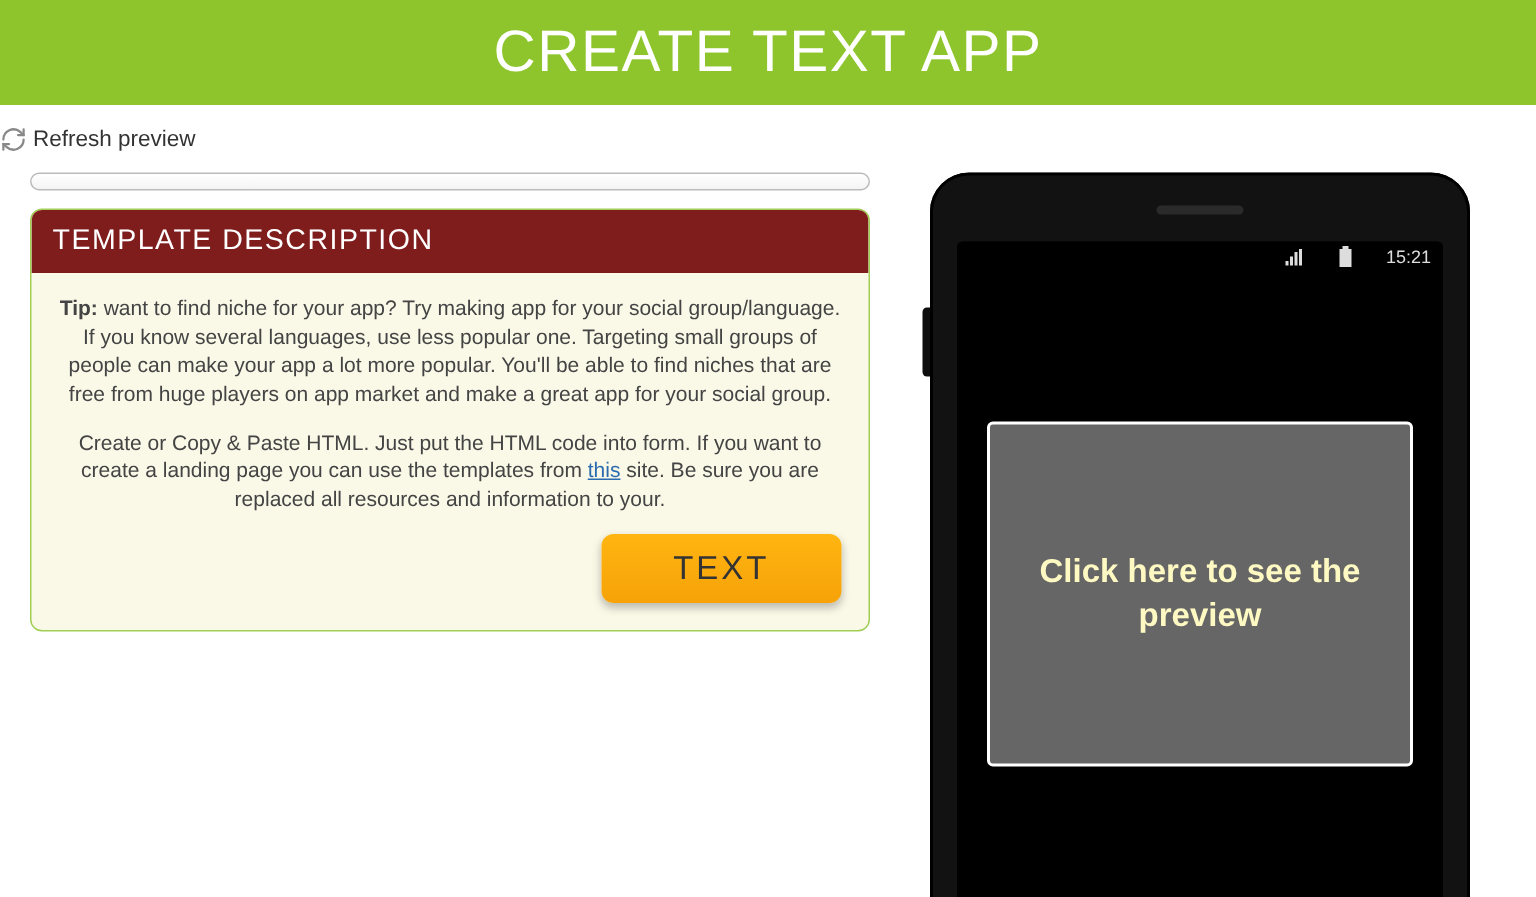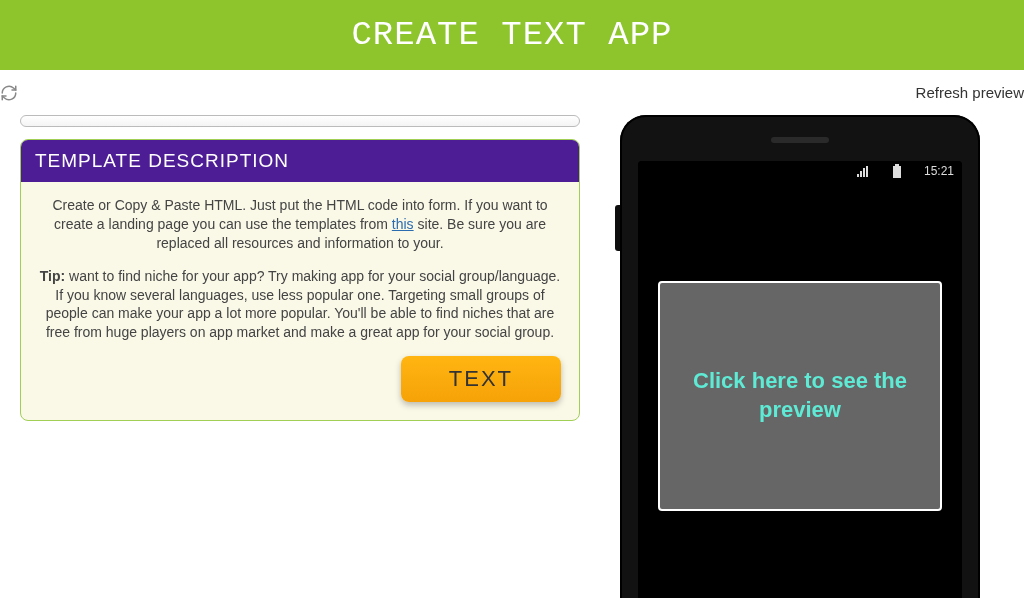--- a/index.html
+++ b/index.html
@@ -1,47 +1,47 @@
 <!DOCTYPE html>
 <html><head>
 <meta charset="utf-8">
 <style>
   html,body{margin:0;padding:0;font-family:Verdana,Geneva,sans-serif;background:#fff;color:#333;}
   .wrap{width:1024px;height:598px;position:relative;overflow:hidden;}
   
   .header{background:#8ec52d;height:70px;display:flex;align-items:center;justify-content:center;}
-  .header h1{margin:12px;color:#fff;font-weight:400;font-size:34px;letter-spacing:1px;font-family:Liberation Mono, monospace;font-stretch:condensed;}
+  .header h1{margin:12px;color:#fff;font-weight:400;font-size:39px;letter-spacing:1px;font-family:Liberation Sans, sans-serif;font-stretch:condensed;}
   
-  .refresh-row{height:45px;display:flex;align-items:center;justify-content:space-between;gap:4px;}
+  .refresh-row{height:45px;display:flex;align-items:center;justify-content:flex-start;gap:4px;}
   .refresh-icon{width:18px;height:18px;display:inline-block;}
   .refresh-label{font-size:15px;color:#333;}
   
   .main{display:flex;gap:40px;padding:0 20px;}
   .leftcol{flex:0 0 560px;}
   .rightcol{flex:1;position:relative;}
   
   .pbar{height:10px;border:1px solid #bbb;border-radius:6px;margin-bottom:12px;background:linear-gradient(#fff,#f4f4f4);}
   
   .panel{border:1px solid #a1cf56;border-radius:8px;overflow:hidden;background:#faf8e7;}
-  .panel-head{background:#4c1d95;color:#fff;padding:10px 14px;font-size:19px;letter-spacing:1px;font-family:"Arial Narrow",Arial,sans-serif;font-stretch:condensed;}
+  .panel-head{background:#7f1d1d;color:#fff;padding:10px 14px;font-size:19px;letter-spacing:1px;font-family:"Arial Narrow",Arial,sans-serif;font-stretch:condensed;}
   .panel-body{padding:14px 18px 18px;font-size:14px;line-height:1.35;text-align:center;color:#444;}
   .panel-body p{margin:0 0 14px 0;}
   .panel-body a{color:#2b6cb0;text-decoration:underline;}
   .tip-label{font-weight:bold;}
   .btn-row{display:flex;justify-content:flex-end;margin-top:6px;}
   .next-btn{background:linear-gradient(#ffb511,#f6a208);border:none;border-radius:8px;color:#333;font-size:22px;padding:10px 48px;letter-spacing:2px;box-shadow:0 3px 6px rgba(0,0,0,.25);cursor:pointer;font-family:"Arial Narrow",Arial,sans-serif;font-stretch:condensed;}
   
   .phone{position:absolute;top:0;left:0;width:360px;height:560px;background:#121212;border-radius:26px 26px 0 0;box-shadow:inset 0 0 0 2px #000;}
   .speaker{position:absolute;top:22px;left:50%;transform:translateX(-50%);width:58px;height:6px;border-radius:3px;background:#2a2a2a;}
   .side-btn{position:absolute;left:-5px;top:90px;width:5px;height:46px;background:#0e0e0e;border-radius:3px 0 0 3px;}
   .screen{position:absolute;top:46px;left:18px;right:18px;bottom:0;background:#000;border-radius:4px 4px 0 0;overflow:hidden;}
   .statusbar{height:20px;display:flex;align-items:center;justify-content:flex-end;color:#ddd;font-size:12px;padding:0 8px;gap:22px;background:#000;}
   .status-icons svg{vertical-align:middle;}
   .preview-box{position:absolute;top:120px;left:20px;right:20px;height:230px;background:#666;border:2px solid #fff;border-radius:4px;display:flex;align-items:center;justify-content:center;text-align:center;padding:0 22px;box-sizing:border-box;}
-  .preview-box span{color:#5eead4;font-size:22px;font-weight:bold;line-height:1.3;}
+  .preview-box span{color:#fef9c3;font-size:22px;font-weight:bold;line-height:1.3;}
 </style>
 </head>
 <body>
 
 <div class="wrap">
 
   <div class="header">
     <h1>CREATE TEXT APP</h1>
   </div>
 
@@ -58,24 +58,24 @@
   </div>
 
   <div class="main">
     <div class="leftcol">
       <div class="pbar"></div>
 
       <div class="panel">
         <div class="panel-head">TEMPLATE DESCRIPTION</div>
         <div class="panel-body">
           <p>
-            <span>Create or Copy &amp; Paste HTML. Just put the HTML code into form. If you want to create a landing page you can use the templates from </span><a href="#">this</a><span> site. Be sure you are replaced all resources and information to your.</span>
+            <span class="tip-label">Tip:</span><span> want to find niche for your app? Try making app for your social group/language. If you know several languages, use less popular one. Targeting small groups of people can make your app a lot more popular. You'll be able to find niches that are free from huge players on app market and make a great app for your social group.</span>
           </p>
           <p>
-            <span class="tip-label">Tip:</span><span> want to find niche for your app? Try making app for your social group/language. If you know several languages, use less popular one. Targeting small groups of people can make your app a lot more popular. You'll be able to find niches that are free from huge players on app market and make a great app for your social group.</span>
+            <span>Create or Copy &amp; Paste HTML. Just put the HTML code into form. If you want to create a landing page you can use the templates from </span><a href="#">this</a><span> site. Be sure you are replaced all resources and information to your.</span>
           </p>
           <div class="btn-row">
             <button class="next-btn">TEXT</button>
           </div>
         </div>
       </div>
     </div>
 
     <div class="rightcol">
       <div class="phone">

